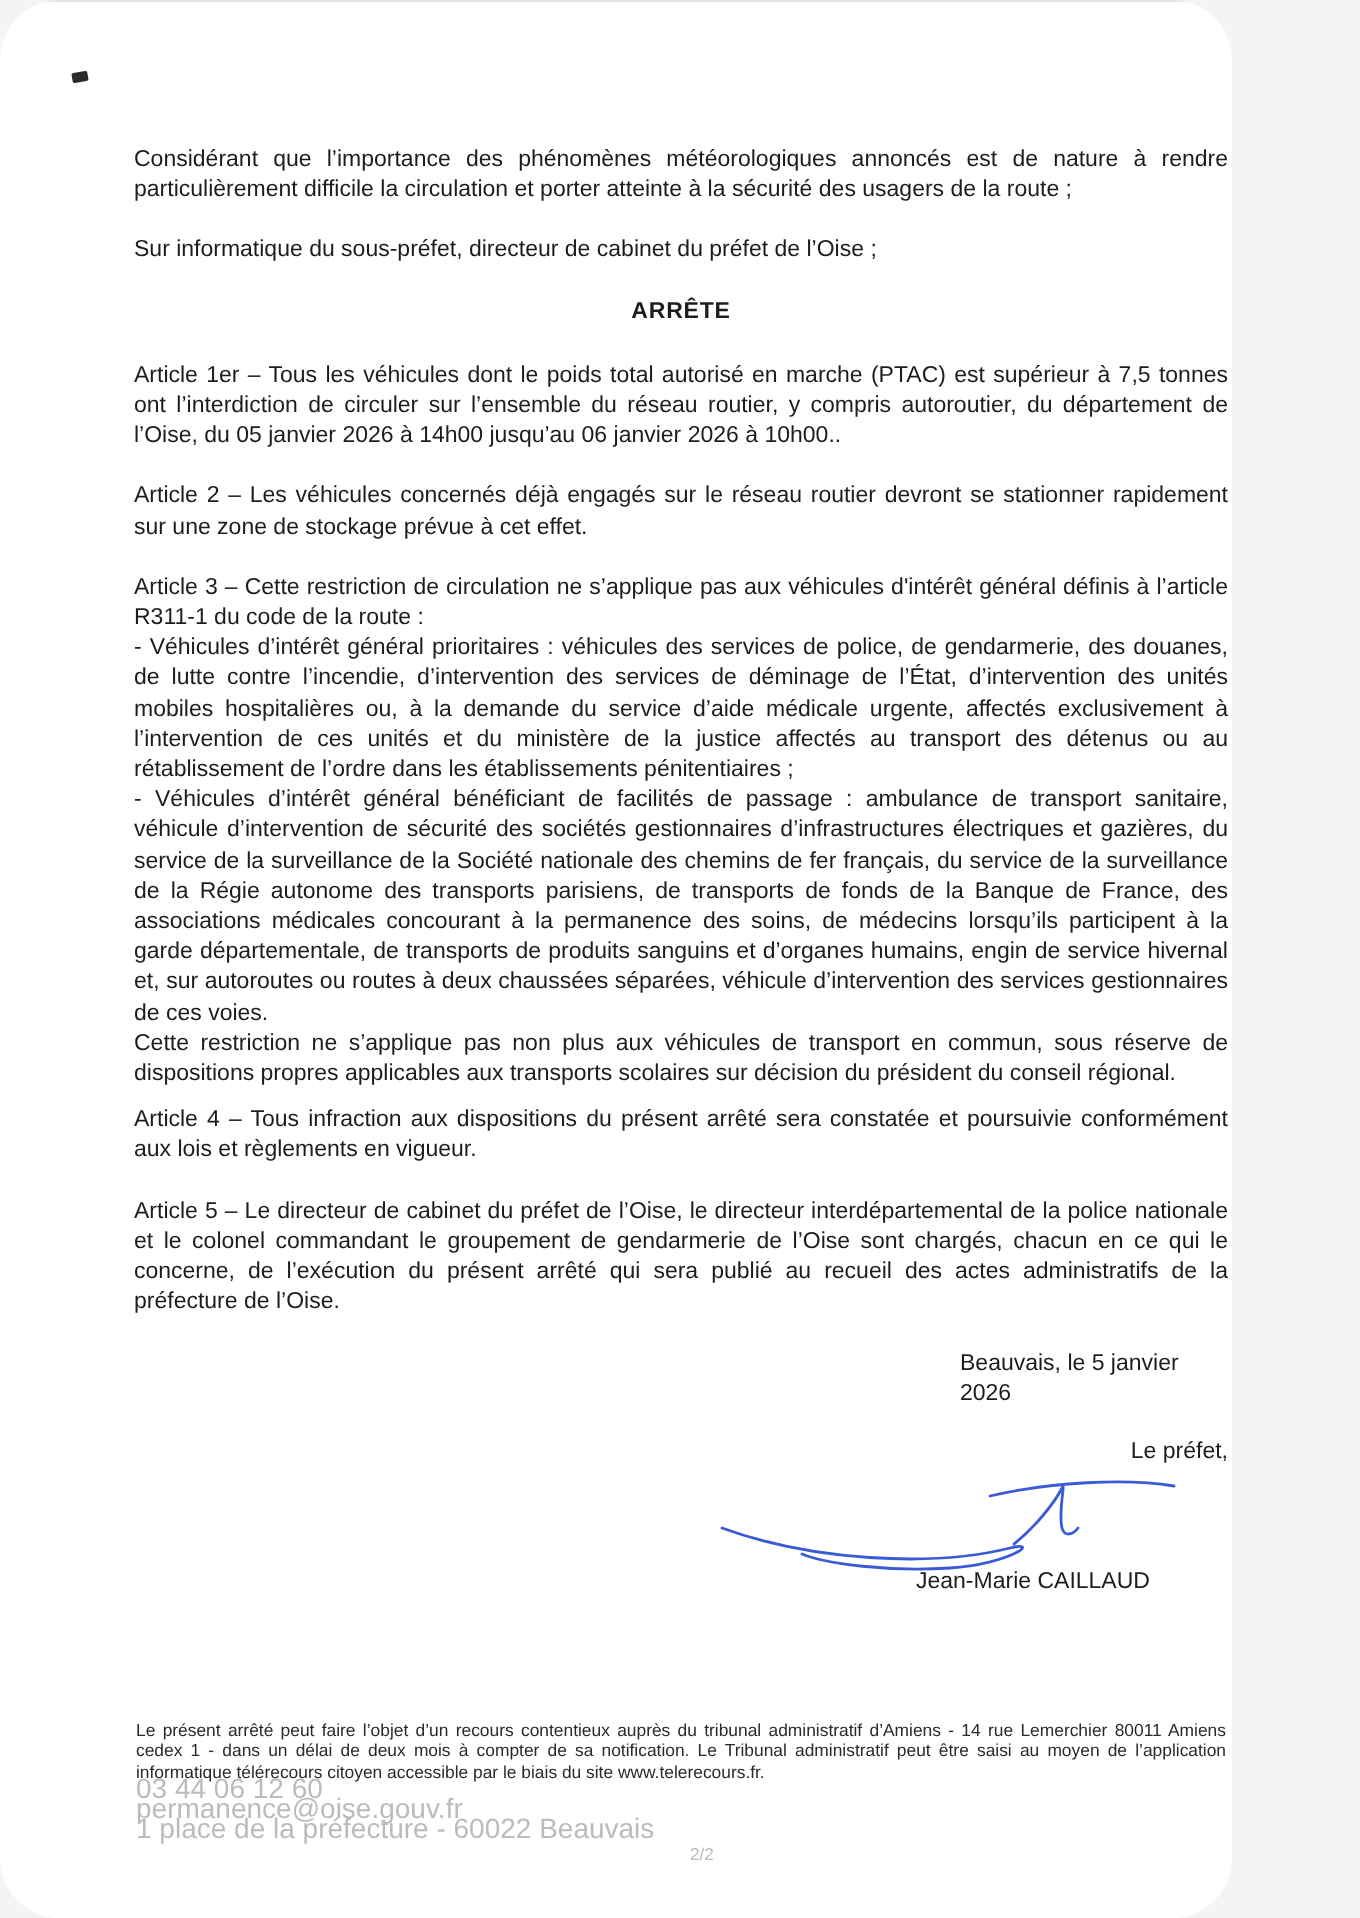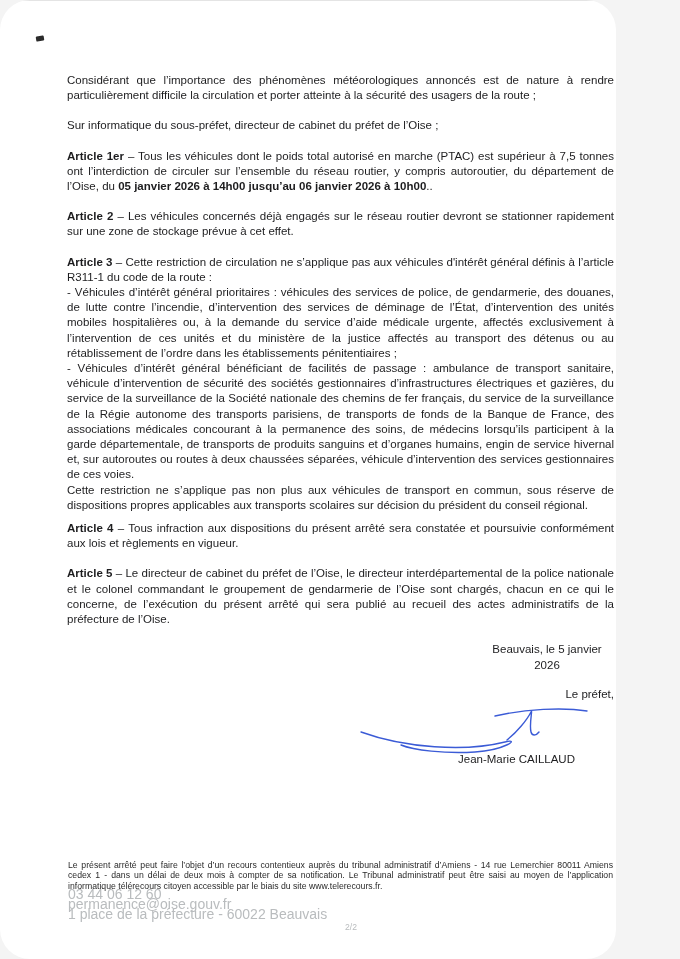--- a/index.html
+++ b/index.html
@@ -23,28 +23,28 @@
     width: 8px; height: 5px; background: #2b2b2b;
     border-radius: 1px; transform: rotate(-10deg);
   }
   .content {
     position: absolute; left: 67px; top: 73px; width: 547px;
     font-size: 11.5px; line-height: 15.2px;
     text-align: justify;
   }
   .para { margin: 0 0 15px 0; }
   .tight { margin: 0; }
-  .b { font-weight: bold; }
+  .b { font-weight: normal; }
   .heading {
     margin: 3px 0 17px 0;
     text-align: center; font-weight: bold; letter-spacing: 0.4px;
   }
   .article3 { margin: 0 0 8px 0; }
   .sign-block { margin-top: 2px; }
-  .sign-date { margin: 0 0 14px 376px; text-align: center; padding-left: 37px; }
+  .sign-date { margin: 0 0 14px 376px; text-align: left; padding-left: 37px; }
   .sign-title { margin: 0 0 0 434px; text-align: right; }
   .sign-svg { display: block; margin: 0 0 0 288px; }
   .sign-name { margin: -4px 0 0 391px; text-align: left; }
   .legal {
     position: absolute; left: 68px; top: 851px; width: 545px;
     font-size: 8.7px; line-height: 10.6px;
     text-align: justify; color: #2a2a2a;
   }
   .footer {
     position: absolute; left: 68px; top: 890px;
@@ -63,20 +63,21 @@
 <div class="page">
   <div class="scan-edge"></div>
   <div class="scan-mark"></div>
 
   <div class="content">
 
     <p class="para">Considérant que l’importance des phénomènes météorologiques annoncés est de nature à rendre particulièrement difficile la circulation et porter atteinte à la sécurité des usagers de la route ;</p>
 
     <p class="para">Sur informatique du sous-préfet, directeur de cabinet du préfet de l’Oise ;</p>
 
+    <p class="heading">ARRÊTE</p>
 
     <p class="para"><span class="b">Article 1er</span><span> – Tous les véhicules dont le poids total autorisé en marche (PTAC) est supérieur à 7,5 tonnes ont l’interdiction de circuler sur l’ensemble du réseau routier, y compris autoroutier, du département de l’Oise, du </span><span class="b">05 janvier 2026 à 14h00 jusqu’au 06 janvier 2026 à 10h00</span><span>..</span></p>
 
     <p class="para"><span class="b">Article 2</span><span> – Les véhicules concernés déjà engagés sur le réseau routier devront se stationner rapidement sur une zone de stockage prévue à cet effet.</span></p>
 
     <div class="article3">
       <p class="tight"><span class="b">Article 3</span><span> – Cette restriction de circulation ne s’applique pas aux véhicules d'intérêt général définis à l’article R311-1 du code de la route :</span></p>
       <p class="tight"><span>- Véhicules d’intérêt général prioritaires : véhicules des services de police, de gendarmerie, des douanes, de lutte contre l’incendie, d’intervention des services de déminage de l’État, d’intervention des unités mobiles hospitalières ou, à la demande du service d’aide médicale urgente, affectés exclusivement à l’intervention de ces unités et du ministère de la justice affectés au transport des détenus ou au rétablissement de l’ordre dans les établissements pénitentiaires ;</span></p>
       <p class="tight"><span>- Véhicules d’intérêt général bénéficiant de facilités de passage : ambulance de transport sanitaire, véhicule d’intervention de sécurité des sociétés gestionnaires d’infrastructures électriques et gazières, du service de la surveillance de la Société nationale des chemins de fer français, du service de la surveillance de la Régie autonome des transports parisiens, de transports de fonds de la Banque de France, des associations médicales concourant à la permanence des soins, de médecins lorsqu’ils participent à la garde départementale, de transports de produits sanguins et d’organes humains, engin de service hivernal et, sur autoroutes ou routes à deux chaussées séparées, véhicule d’intervention des services gestionnaires de ces voies.</span></p>
       <p class="tight"><span>Cette restriction ne s’applique pas non plus aux véhicules de transport en commun, sous réserve de dispositions propres applicables aux transports scolaires sur décision du président du conseil régional.</span></p>

